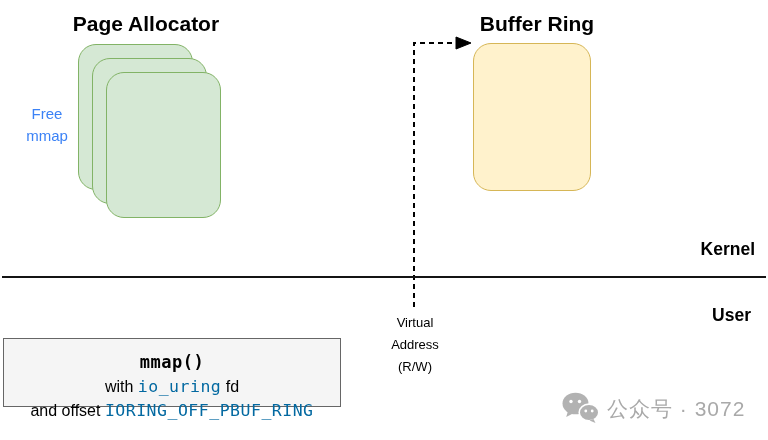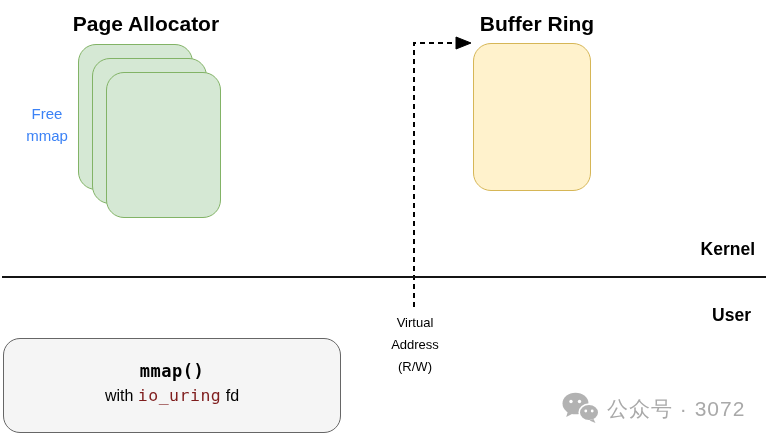--- a/index.html
+++ b/index.html
@@ -81,35 +81,35 @@
     left: 363px; top: 312px; width: 104px;
     text-align: center;
     font-size: 13px;
     line-height: 22px;
     color: #000;
   }
 
   .mmap-box {
     position: absolute;
     left: 3px; top: 338px;
-    width: 338px; height: 95px;
+    width: 338px; height: 69px;
     background: #f5f5f5;
     border: 1px solid #666666;
-    border-radius: 17px;
+    border-radius: 0;
     text-align: center;
-    padding-top: 20px;
+    padding-top: 11px;
     font-size: 16px;
     line-height: 24px;
     color: #000;
   }
   .code {
     font-family: "DejaVu Sans Mono", "Liberation Mono", monospace;
     font-size: 16.5px;
     letter-spacing: 0.5px;
-    color: #7f1d1d;
+    color: #0369a1;
   }
   .code-bold {
     font-family: "DejaVu Sans Mono", "Liberation Mono", monospace;
     font-size: 17px;
     font-weight: 700;
     color: #000;
     letter-spacing: 0.5px;
   }
 
   .watermark {
@@ -163,20 +163,23 @@
     <div>(R/W)</div>
   </div>
 
   <div class="mmap-box">
     <div>
       <span class="code-bold">mmap()</span>
     </div>
     <div>
       <span>with </span><span class="code">io_uring</span><span> fd</span>
     </div>
+    <div>
+      <span>and offset </span><span class="code">IORING_OFF_PBUF_RING</span>
+    </div>
   </div>
 
   <div class="watermark">
     <svg width="37" height="31" viewBox="0 0 37 31" xmlns="http://www.w3.org/2000/svg">
 
       <ellipse cx="13.5" cy="11.5" rx="13" ry="10.8" fill="#b2b2b2"></ellipse>
       <path d="M 6 19 L 4.2 25 L 11 21.5 Z" fill="#b2b2b2"></path>
       <circle cx="9" cy="9.5" r="1.7" fill="#ffffff"></circle>
       <circle cx="17.5" cy="9.5" r="1.7" fill="#ffffff"></circle>
 

